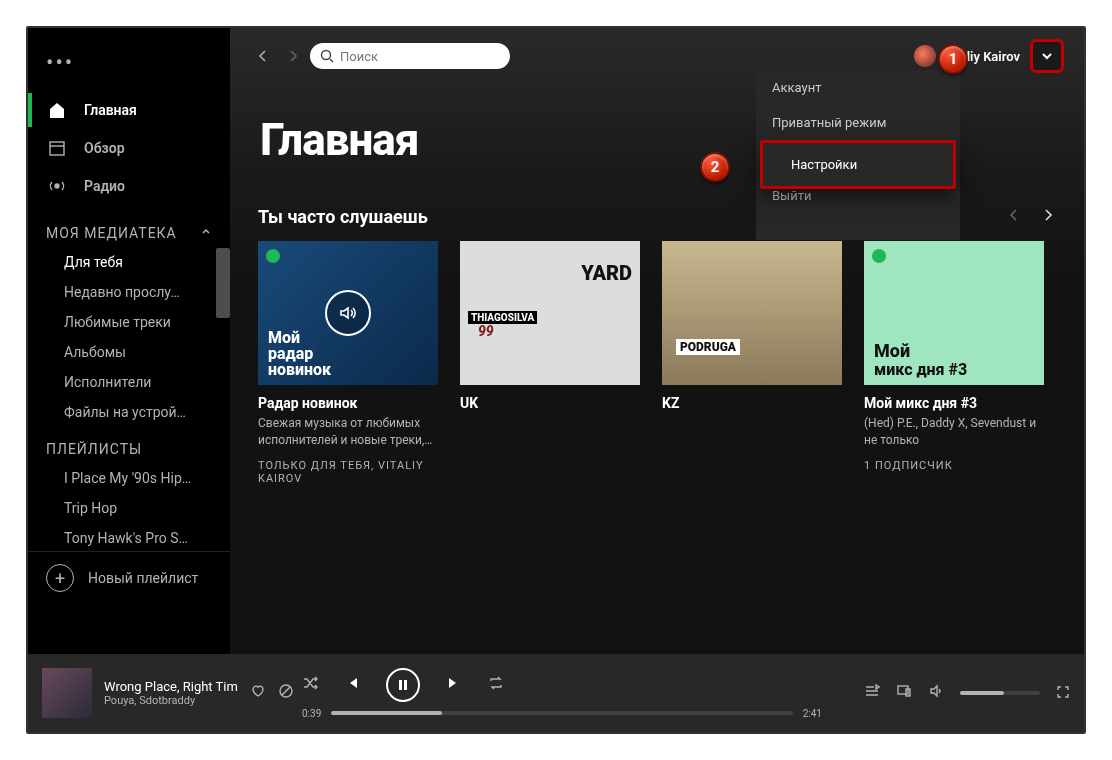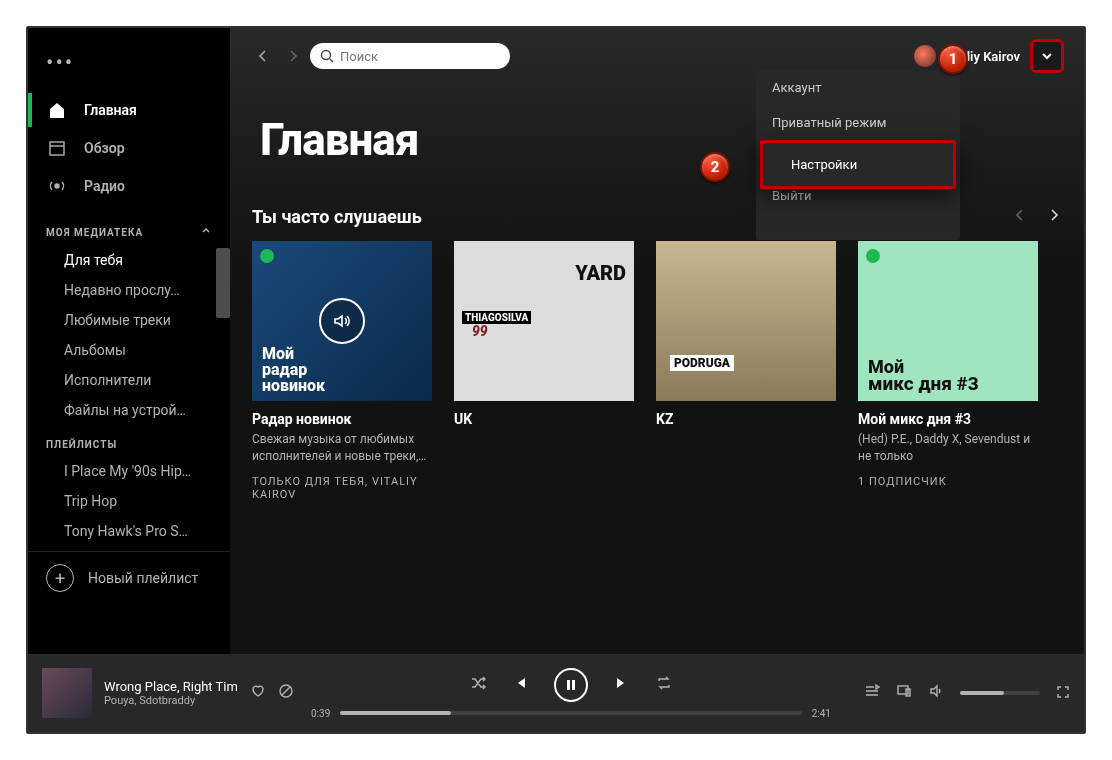--- a/index.html
+++ b/index.html
@@ -8,61 +8,61 @@
   .titlebar { position: absolute; top: 0; right: 0; height: 40px; display: flex; gap: 24px; padding: 0 10px; align-items: center; }
   .winbtn { width: 28px; height: 28px; display: flex; align-items: center; justify-content: center; color: #bbb; }
   .winbtn svg { stroke: #bbb; }
   .sidebar { position: absolute; left: 0; top: 0; width: 202px; height: 630px; background: #000; color: #b3b3b3; overflow: hidden; }
   .moredots { padding: 22px 18px 10px; font-size: 22px; color: #b3b3b3; letter-spacing: 2px; }
   .nav-main { padding: 6px 0; }
   .nav-item { display: flex; align-items: center; gap: 16px; padding: 8px 18px; font-size: 14px; color: #b3b3b3; font-weight: 600; position: relative; }
   .nav-item.active { color: #fff; }
   .nav-item.active::before { content: ""; position: absolute; left: 0; top: 2px; bottom: 2px; width: 4px; background: #1db954; }
   .nav-item .ic { width: 22px; height: 22px; display: inline-flex; align-items: center; justify-content: center; }
-  .sect-head { display: flex; justify-content: space-between; align-items: center; padding: 14px 18px 6px; font-size: 10px; letter-spacing: 1px; color: #b3b3b3; font-weight: 700; }
+  .sect-head { display: flex; justify-content: space-between; align-items: center; padding: 14px 18px 6px; font-size: 14px; letter-spacing: 1px; color: #b3b3b3; font-weight: 400; }
   .side-link { padding: 7px 36px; font-size: 14px; color: #b3b3b3; white-space: nowrap; overflow: hidden; text-overflow: ellipsis; }
   .side-link.white { color: #fff; }
   .newplaylist { position: absolute; bottom: 54px; left: 0; right: 0; padding: 12px 18px; display: flex; align-items: center; gap: 14px; color: #b3b3b3; font-size: 14px; border-top: 1px solid #222; }
   .plus { width: 28px; height: 28px; border: 1px solid #b3b3b3; border-radius: 50%; display: inline-flex; align-items: center; justify-content: center; font-size: 18px; }
   .vscroll { position: absolute; right: 0; top: 220px; width: 14px; height: 70px; background: #4d4d4d; border-radius: 2px; }
   .main { position: absolute; left: 202px; top: 0; right: 0; bottom: 78px; background: linear-gradient(180deg, #2a2a2a 0%, #1a1a1a 140px, #121212 260px); color: #fff; overflow: hidden; }
   .topbar { height: 56px; display: flex; align-items: center; padding: 0 20px; gap: 4px; }
   .navarrow { width: 26px; height: 26px; display: inline-flex; align-items: center; justify-content: center; color: #999; }
   .search { flex: 0 0 200px; height: 26px; background: #fff; border-radius: 13px; display: flex; align-items: center; padding: 0 10px; gap: 6px; }
   .search svg { stroke: #444; }
   .search span { color: #777; font-size: 13px; }
   .userpill { margin-left: auto; display: flex; align-items: center; gap: 8px; color: #fff; font-size: 13px; font-weight: 600; }
   .avatar { width: 22px; height: 22px; border-radius: 50%; background: radial-gradient(circle at 40% 40%, #ff7a59, #5a2a2a); }
   .chevbtn { width: 34px; height: 34px; border: 3px solid #c00000; border-radius: 6px; display: inline-flex; align-items: center; justify-content: center; background: #1a1a1a; margin-left: 6px; }
   .page-title { font-size: 44px; font-weight: 800; padding: 30px 30px 40px; letter-spacing: -1px; }
-  .section { padding: 0 22px; }
+  .section { padding: 0 28px; }
   .section-head { display: flex; justify-content: space-between; align-items: center; margin-bottom: 14px; }
   .section-title { font-size: 18px; font-weight: 700; }
   .carousel-nav { display: flex; gap: 18px; color: #888; }
   .grid { display: flex; gap: 22px; }
   .card { width: 180px; }
-  .cover { width: 180px; height: 160px; background: #333; position: relative; overflow: hidden; }
+  .cover { width: 180px; height: 144px; background: #333; position: relative; overflow: hidden; }
   .cover .playicon { position: absolute; left: 50%; top: 50%; transform: translate(-50%,-50%); width: 46px; height: 46px; border: 2px solid #fff; border-radius: 50%; display: flex; align-items: center; justify-content: center; background: rgba(0,0,0,.25); }
   .cover .sb { position: absolute; top: 8px; left: 8px; width: 14px; height: 14px; border-radius: 50%; background: #1db954; }
   .cover .txt { position: absolute; color: #fff; font-weight: 800; }
   .card-title { font-size: 14px; font-weight: 700; margin-top: 10px; color: #fff; }
   .card-sub { font-size: 12px; color: #b3b3b3; margin-top: 4px; line-height: 1.4; }
   .card-meta { font-size: 11px; color: #b3b3b3; margin-top: 10px; letter-spacing: 1px; }
   .dropdown { position: absolute; top: 48px; right: 132px; width: 188px; background: #282828; border-radius: 2px; box-shadow: 0 8px 24px rgba(0,0,0,.6); border: 3px solid #c00000; padding: 4px 12px; }
   .dropdown-outer { position: absolute; top: 42px; right: 124px; width: 204px; height: 170px; background: #282828; border-radius: 2px; }
   .dd-item { padding: 10px 16px; font-size: 13px; color: #ccc; }
   .dd-item.hi { color: #fff; }
   .callout { position: absolute; width: 30px; height: 30px; border-radius: 50%; background: radial-gradient(circle at 35% 30%, #ff5a3c, #b81a00 70%); border: 2px solid #7a1400; color: #fff; font-weight: 700; display: flex; align-items: center; justify-content: center; font-size: 15px; box-shadow: inset 0 2px 3px rgba(255,255,255,.4), 0 2px 3px rgba(0,0,0,.5); }
   .player { position: absolute; left: 0; right: 0; bottom: 0; height: 78px; background: #282828; display: flex; align-items: center; padding: 0 14px; color: #b3b3b3; }
   .pl-left { display: flex; align-items: center; gap: 12px; width: 260px; }
   .pl-cover { width: 50px; height: 50px; background: linear-gradient(135deg,#6a4a5a,#2a2a3a); }
   .pl-title { color: #fff; font-size: 13px; white-space: nowrap; overflow: hidden; text-overflow: ellipsis; max-width: 150px; }
   .pl-artist { font-size: 11px; color: #b3b3b3; }
   .pl-heart { color: #b3b3b3; }
-  .pl-center { flex: 1; display: flex; flex-direction: column; align-items: center; gap: 6px; }
+  .pl-center { flex: 1; display: flex; flex-direction: column; align-items: flex-start; gap: 6px; }
   .pl-controls { display: flex; align-items: center; gap: 26px; }
   .pl-play { width: 34px; height: 34px; border: 2px solid #fff; border-radius: 50%; display: flex; align-items: center; justify-content: center; }
   .pl-progress { display: flex; align-items: center; gap: 10px; width: 100%; max-width: 520px; font-size: 10px; }
   .pl-bar { flex: 1; height: 4px; background: #404040; border-radius: 2px; position: relative; }
   .pl-bar .fill { position: absolute; left: 0; top: 0; bottom: 0; width: 24%; background: #b3b3b3; border-radius: 2px; }
   .pl-right { display: flex; align-items: center; gap: 16px; width: 230px; justify-content: flex-end; }
   .vol { width: 80px; height: 4px; background: #404040; border-radius: 2px; position: relative; }
   .vol .vfill { position: absolute; left: 0; top: 0; bottom: 0; width: 55%; background: #b3b3b3; border-radius: 2px; }
   
   .c1 { background: linear-gradient(135deg,#1a4a7a,#0a2a4a); }
@@ -230,21 +230,21 @@
           <div class="cover c3">
             <div class="txt" style="left:14px;bottom:30px;font-size:12px;color:#111;background:#fff;padding:1px 4px;font-weight:900">PODRUGA</div>
           </div>
           <div class="card-title">KZ</div>
         </div>
 
         <div class="card">
           <div class="cover c4">
             <span class="sb"></span>
             <div class="txt" style="left:10px;bottom:24px;font-size:18px;color:#111">Мой</div>
-            <div class="txt" style="left:10px;bottom:6px;font-size:19px;color:#111">микс дня #3</div>
+            <div class="txt" style="left:10px;bottom:6px;font-size:16px;color:#111">микс дня #3</div>
           </div>
           <div class="card-title">Мой микс дня #3</div>
           <div class="card-sub">(Hed) P.E., Daddy X, Sevendust и не только</div>
           <div class="card-meta">1 ПОДПИСЧИК</div>
         </div>
       </div>
     </div>
 
     <div class="dropdown-outer">
       <div class="dd-item">Аккаунт</div>

